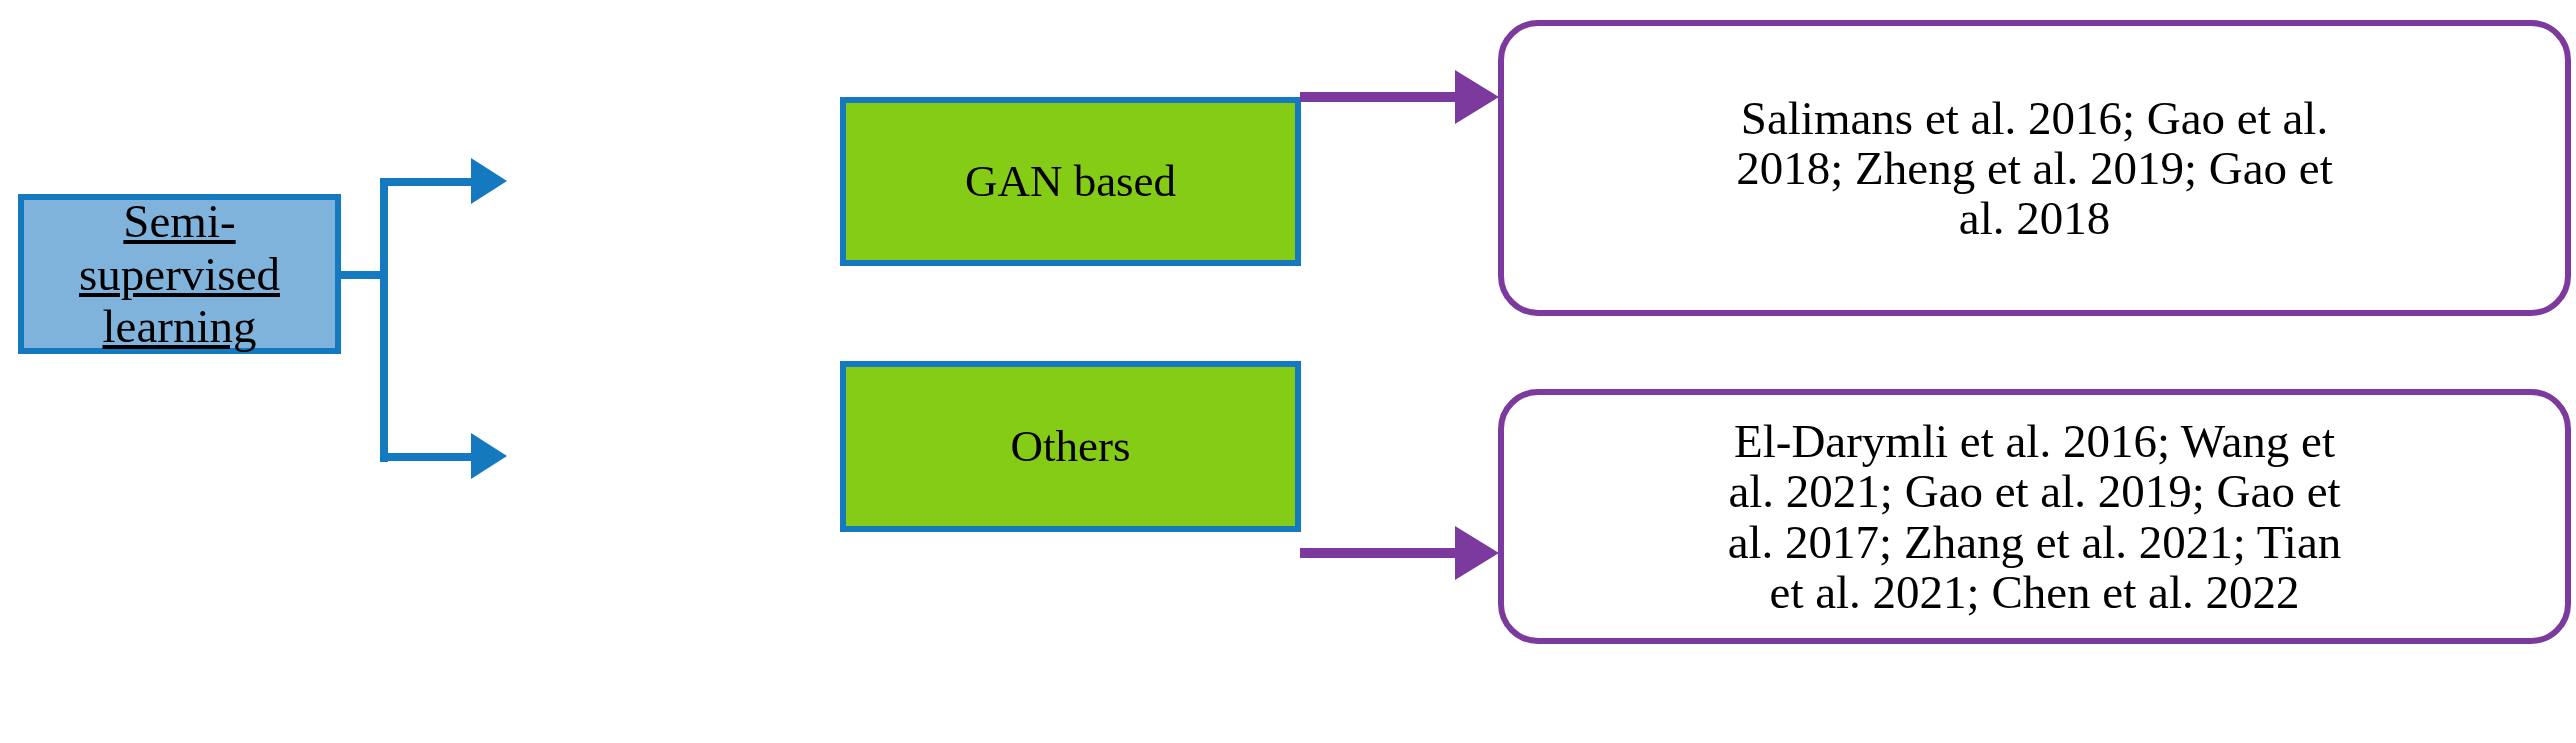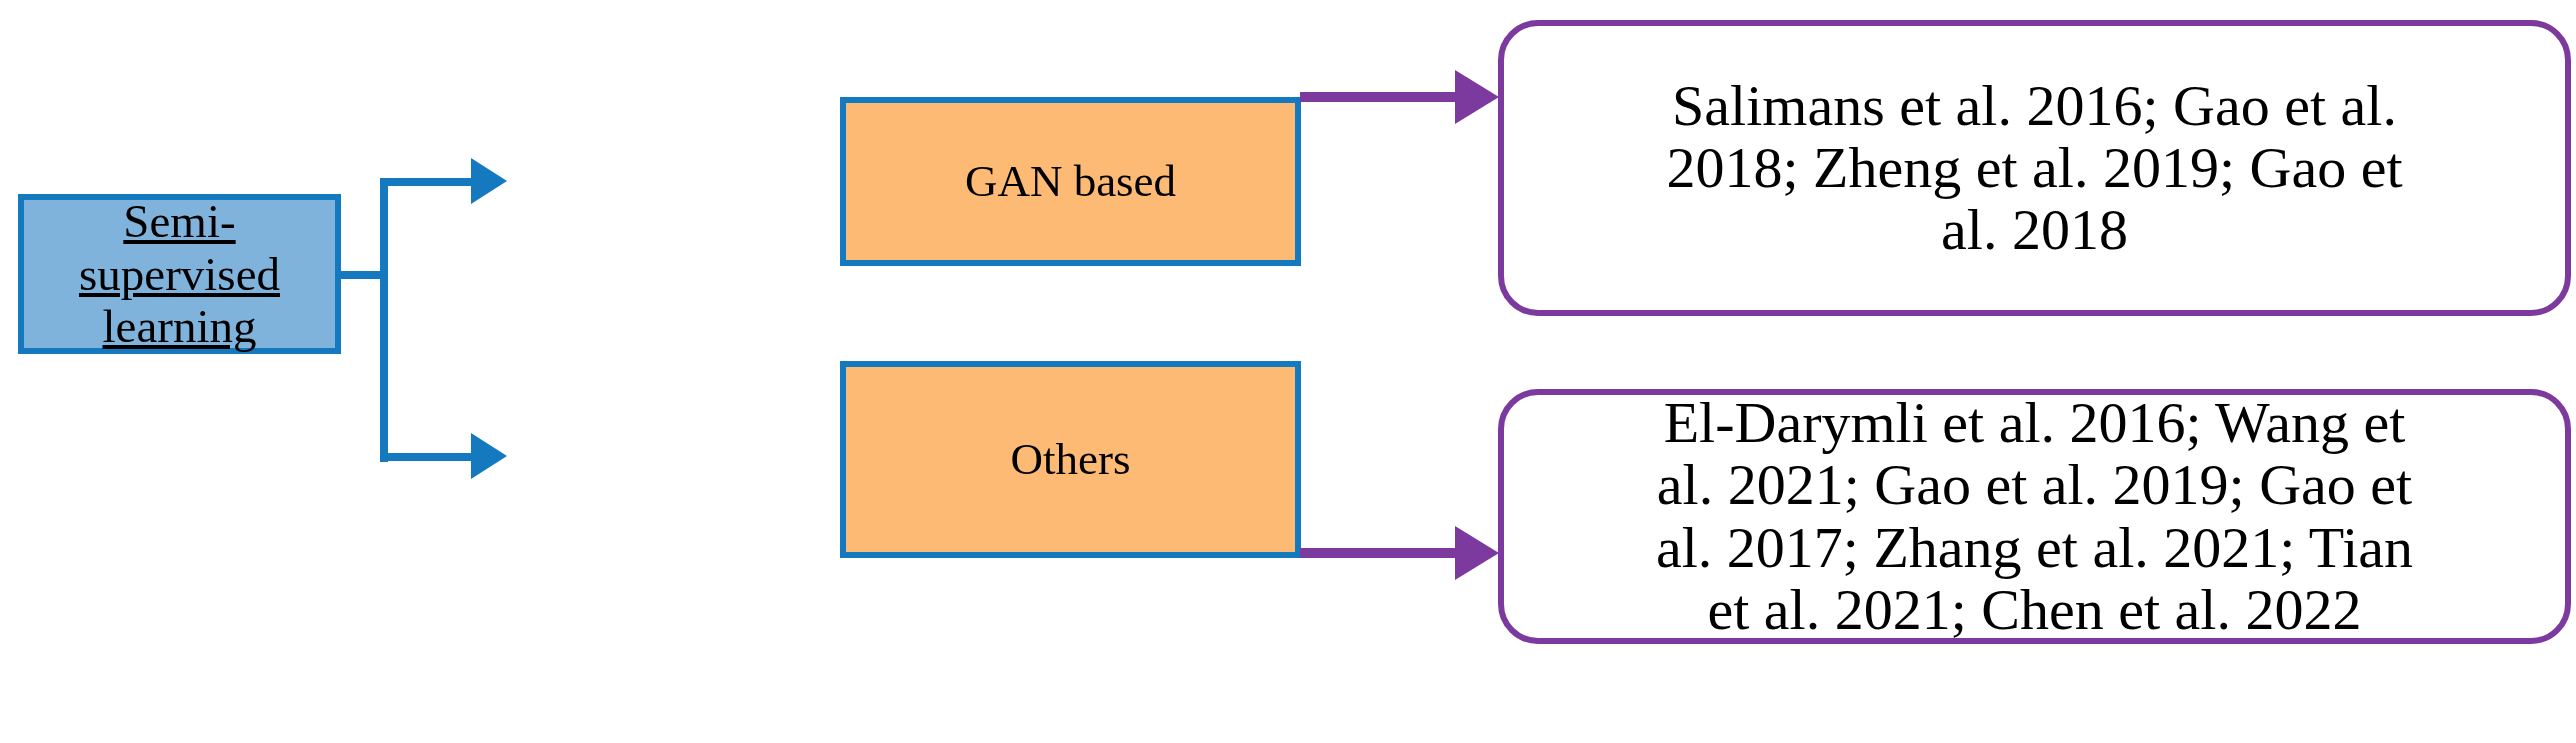--- a/index.html
+++ b/index.html
@@ -11,30 +11,30 @@
   
   #root-node{
     left:18px;top:194px;width:323px;height:160px;
     background:#7FB3DC;border:6.4px solid #1479BF;
     font-size:47px;line-height:1.12;padding:0 2px;text-decoration:underline;
   }
   #root-node .txt{white-space:pre-line;}
 
   
   .mid{
-    background:#fdba74;border:6.4px solid #1479BF;
+    background:#84cc16;border:6.4px solid #1479BF;
     font-size:45px;line-height:1.1;left:840px;width:461px;
   }
   #mid-gan{top:97px;height:169px;}
-  #mid-others{top:361px;height:197px;}
+  #mid-others{top:361px;height:171px;}
 
   
   .ref{
     background:#ffffff;border:6.4px solid #7C3A9E;border-radius:40px;
-    left:1498px;width:1073px;font-size:58px;line-height:1.07;
+    left:1498px;width:1073px;font-size:47px;line-height:1.07;
     padding:0 25px;
   }
   #ref-gan{top:20px;height:296px;}
   #ref-others{top:389px;height:255px;}
   .ref .txt{white-space:pre-line;}
 
   
   .bline{position:absolute;background:#1479BF;}
   
   #blue-stub{left:341px;top:271px;width:47px;height:8.2px;}

